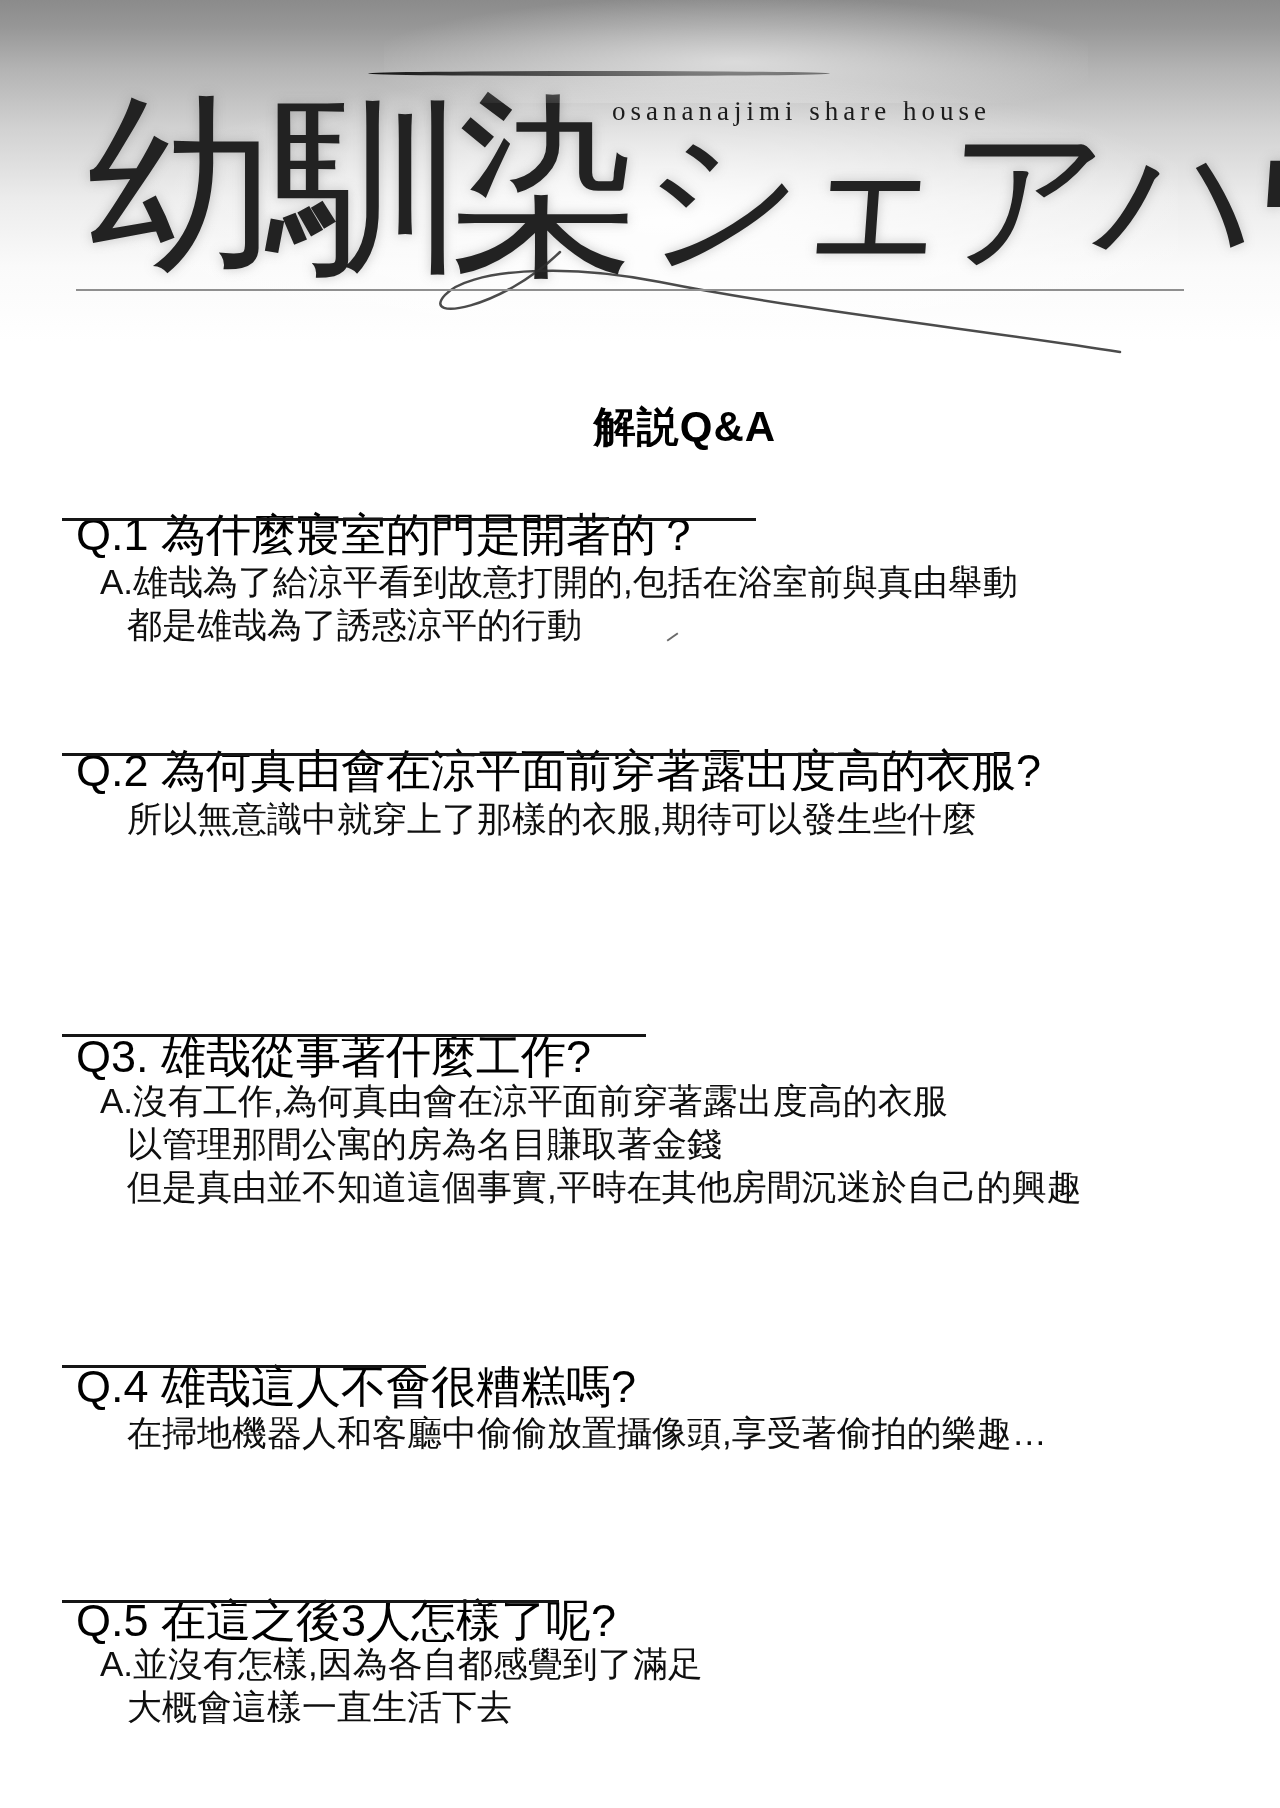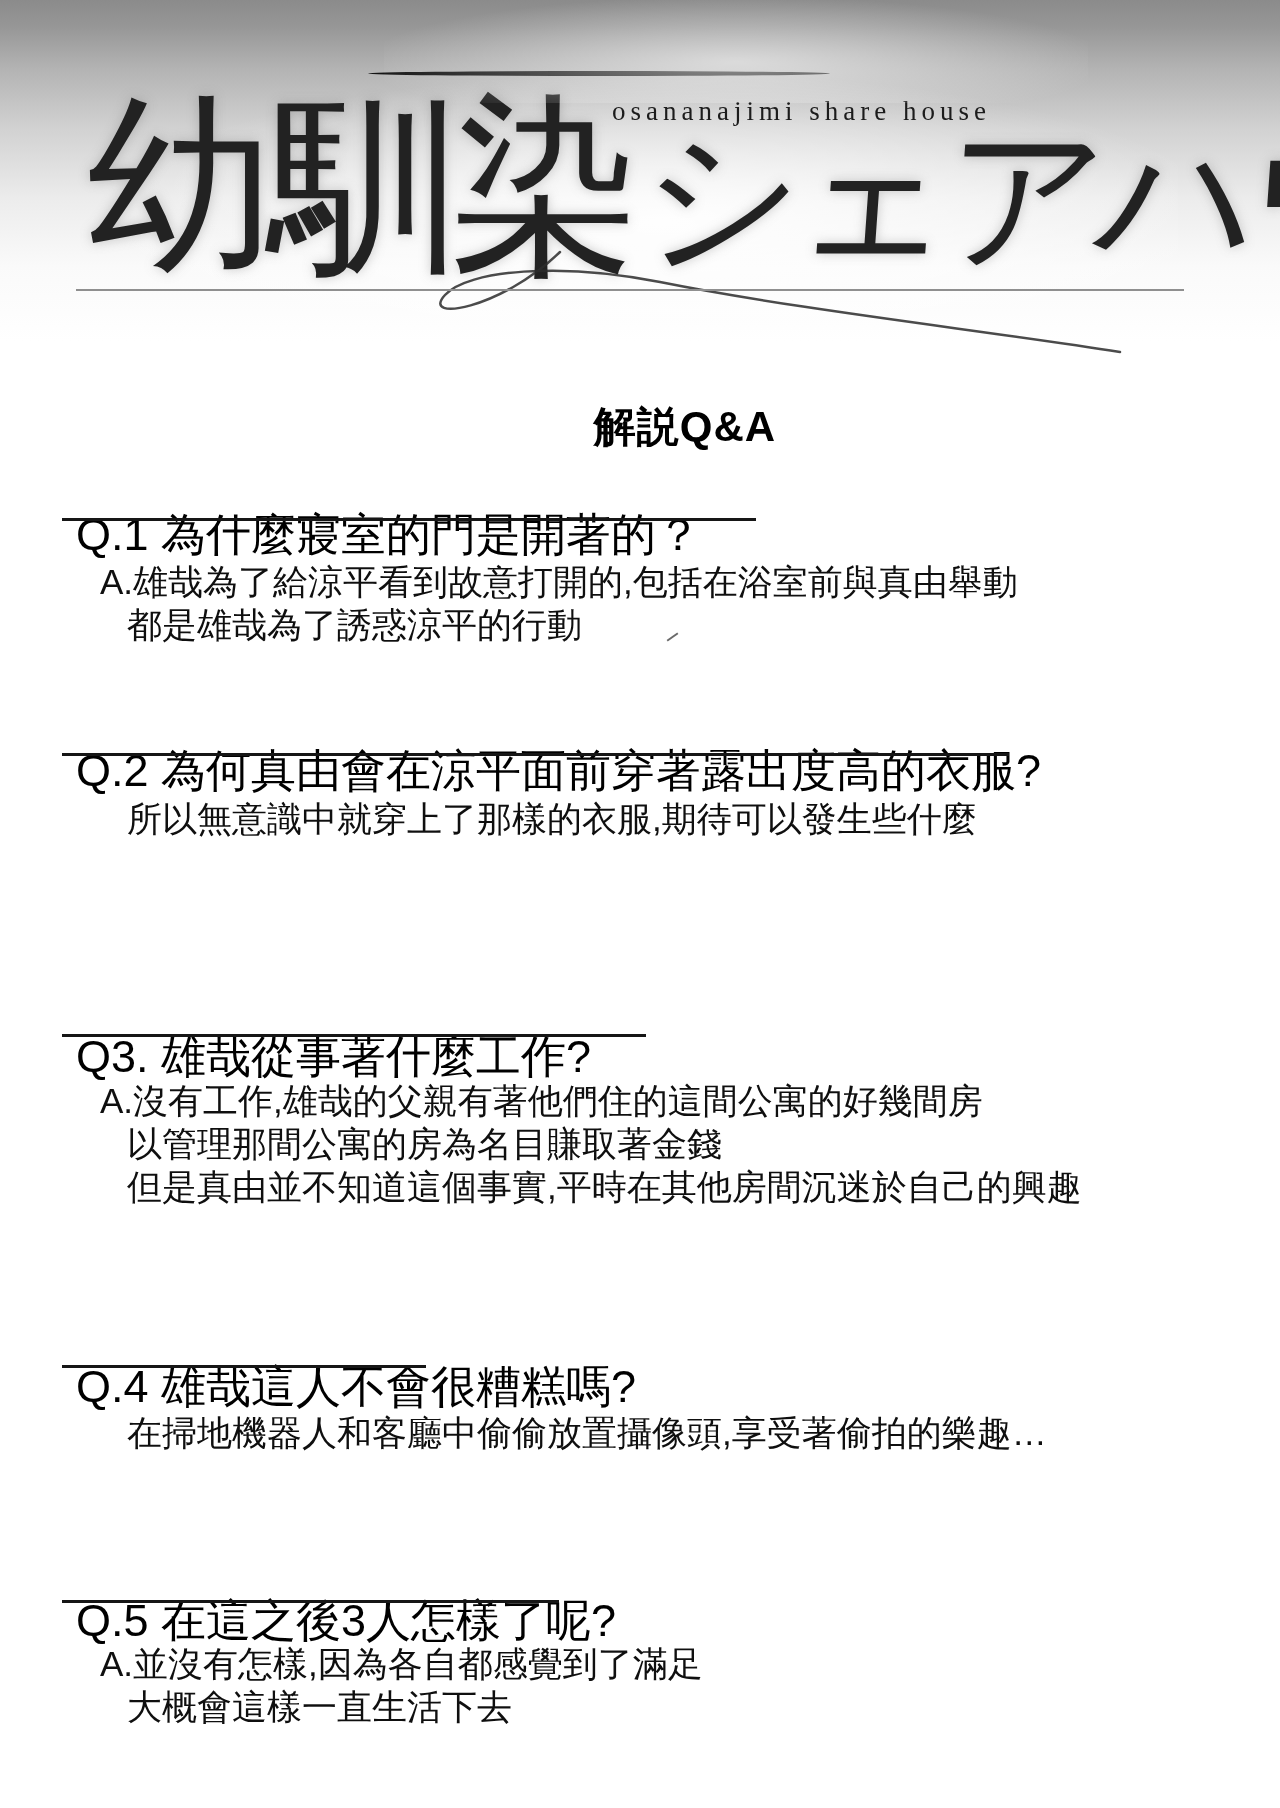--- a/index.html
+++ b/index.html
@@ -117,21 +117,21 @@
   <div class="q-rule"></div>
   <div class="answer">
     <div class="cont">所以無意識中就穿上了那樣的衣服,期待可以發生些什麼</div>
   </div>
 </section>
 
 <section class="qa3">
   <h3 class="q-head">Q3. 雄哉從事著什麼工作?</h3>
   <div class="q-rule"></div>
   <div class="answer">
-    <div>A.沒有工作,雄哉的父親有著他們住的這間公寓的好幾間房</div>
+    <div>A.沒有工作,為何真由會在涼平面前穿著露出度高的衣服</div>
     <div class="cont">以管理那間公寓的房為名目賺取著金錢</div>
     <div class="cont">但是真由並不知道這個事實,平時在其他房間沉迷於自己的興趣</div>
   </div>
 </section>
 
 <section class="qa4">
   <h3 class="q-head">Q.4 雄哉這人不會很糟糕嗎?</h3>
   <div class="q-rule"></div>
   <div class="answer">
     <div class="cont">在掃地機器人和客廳中偷偷放置攝像頭,享受著偷拍的樂趣…</div>

